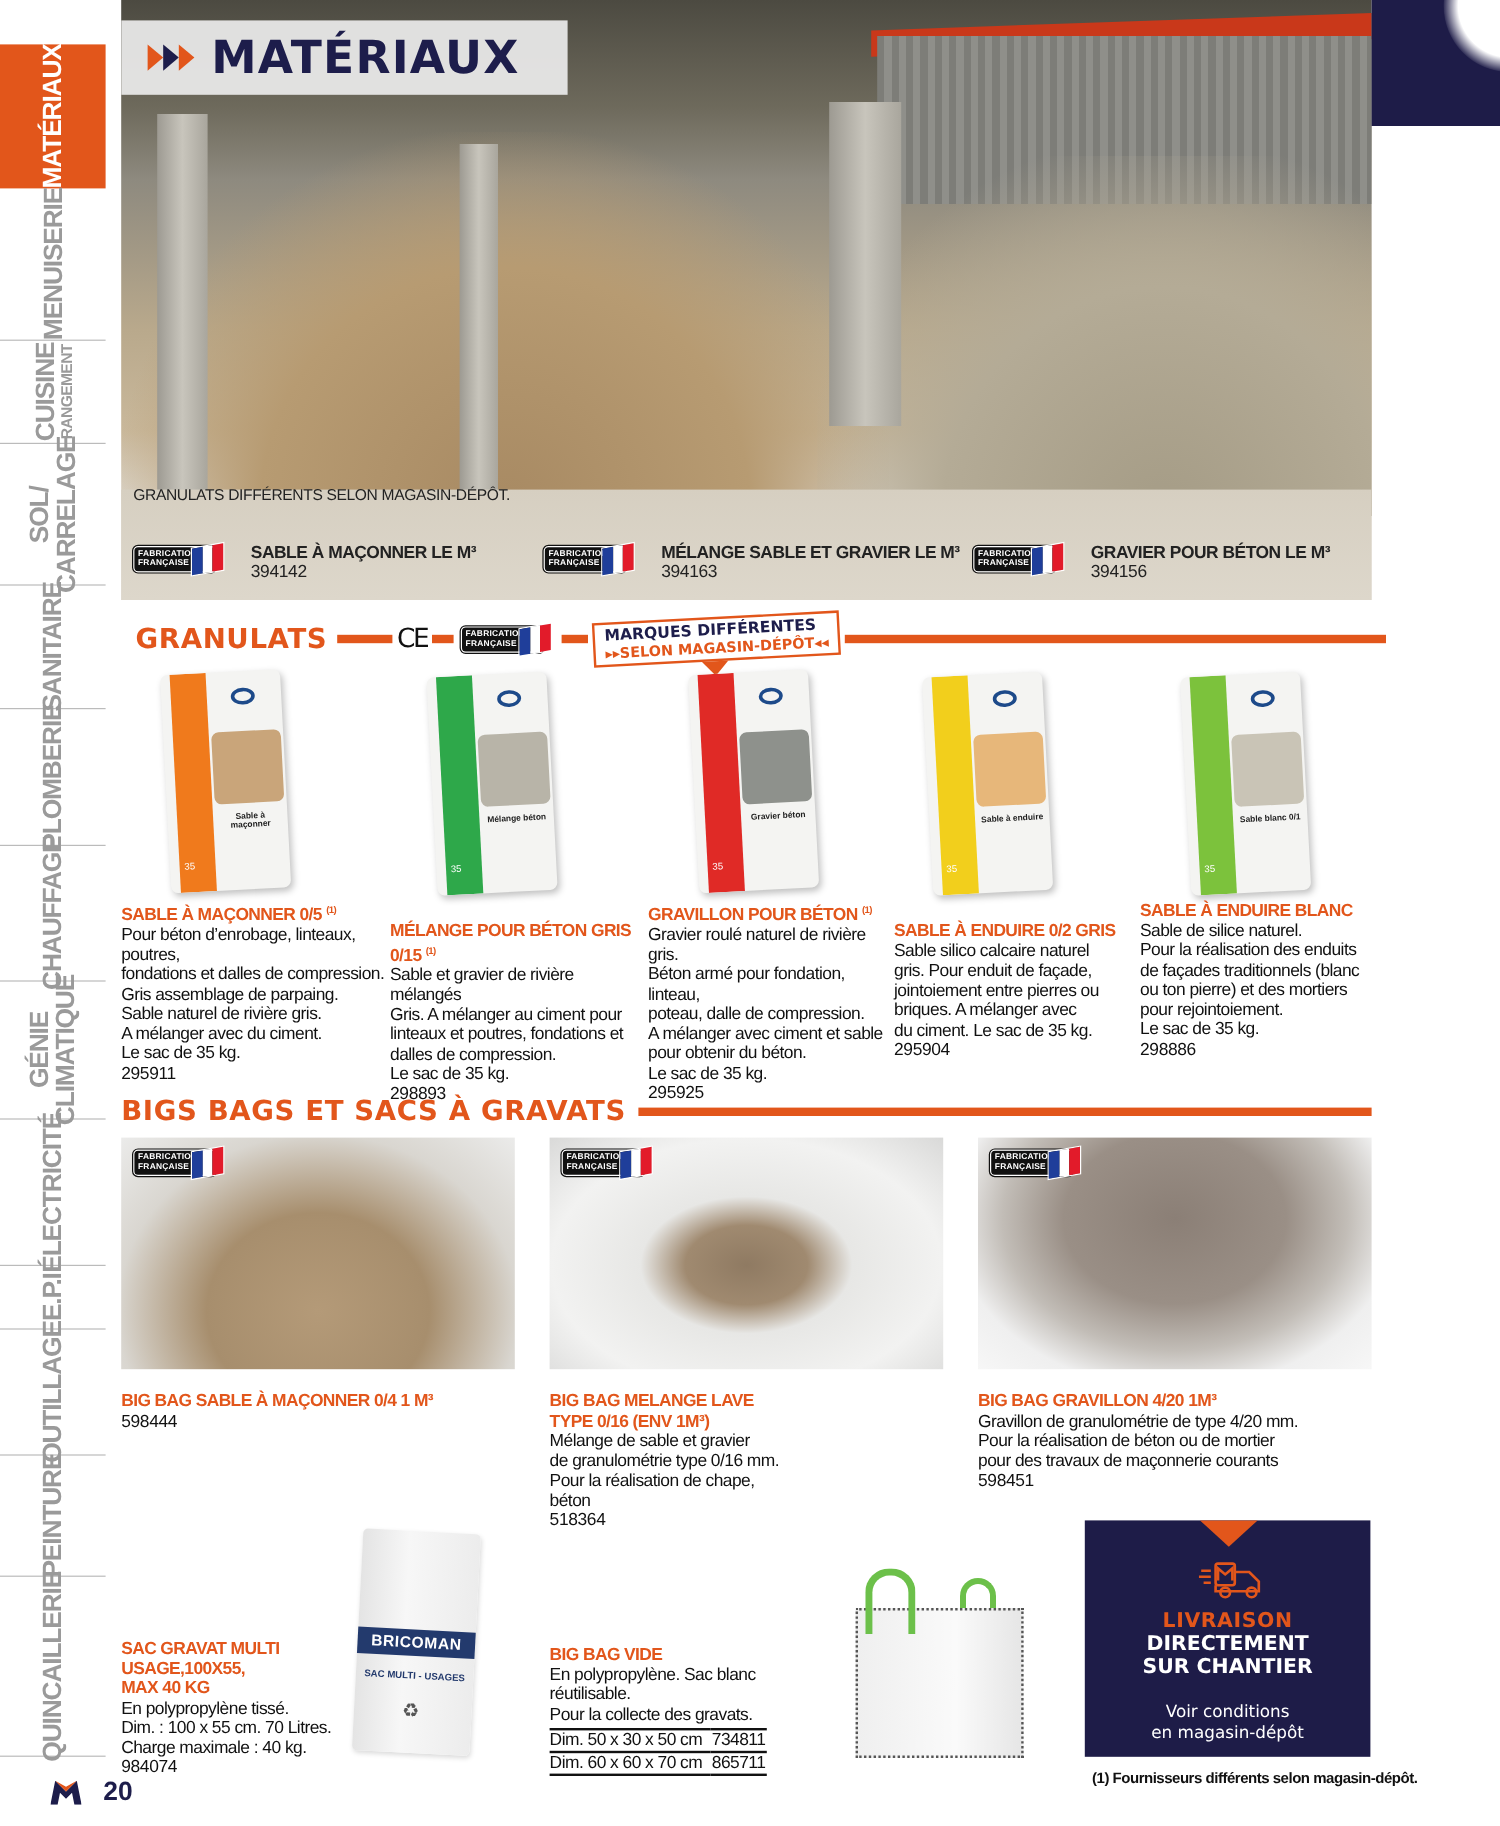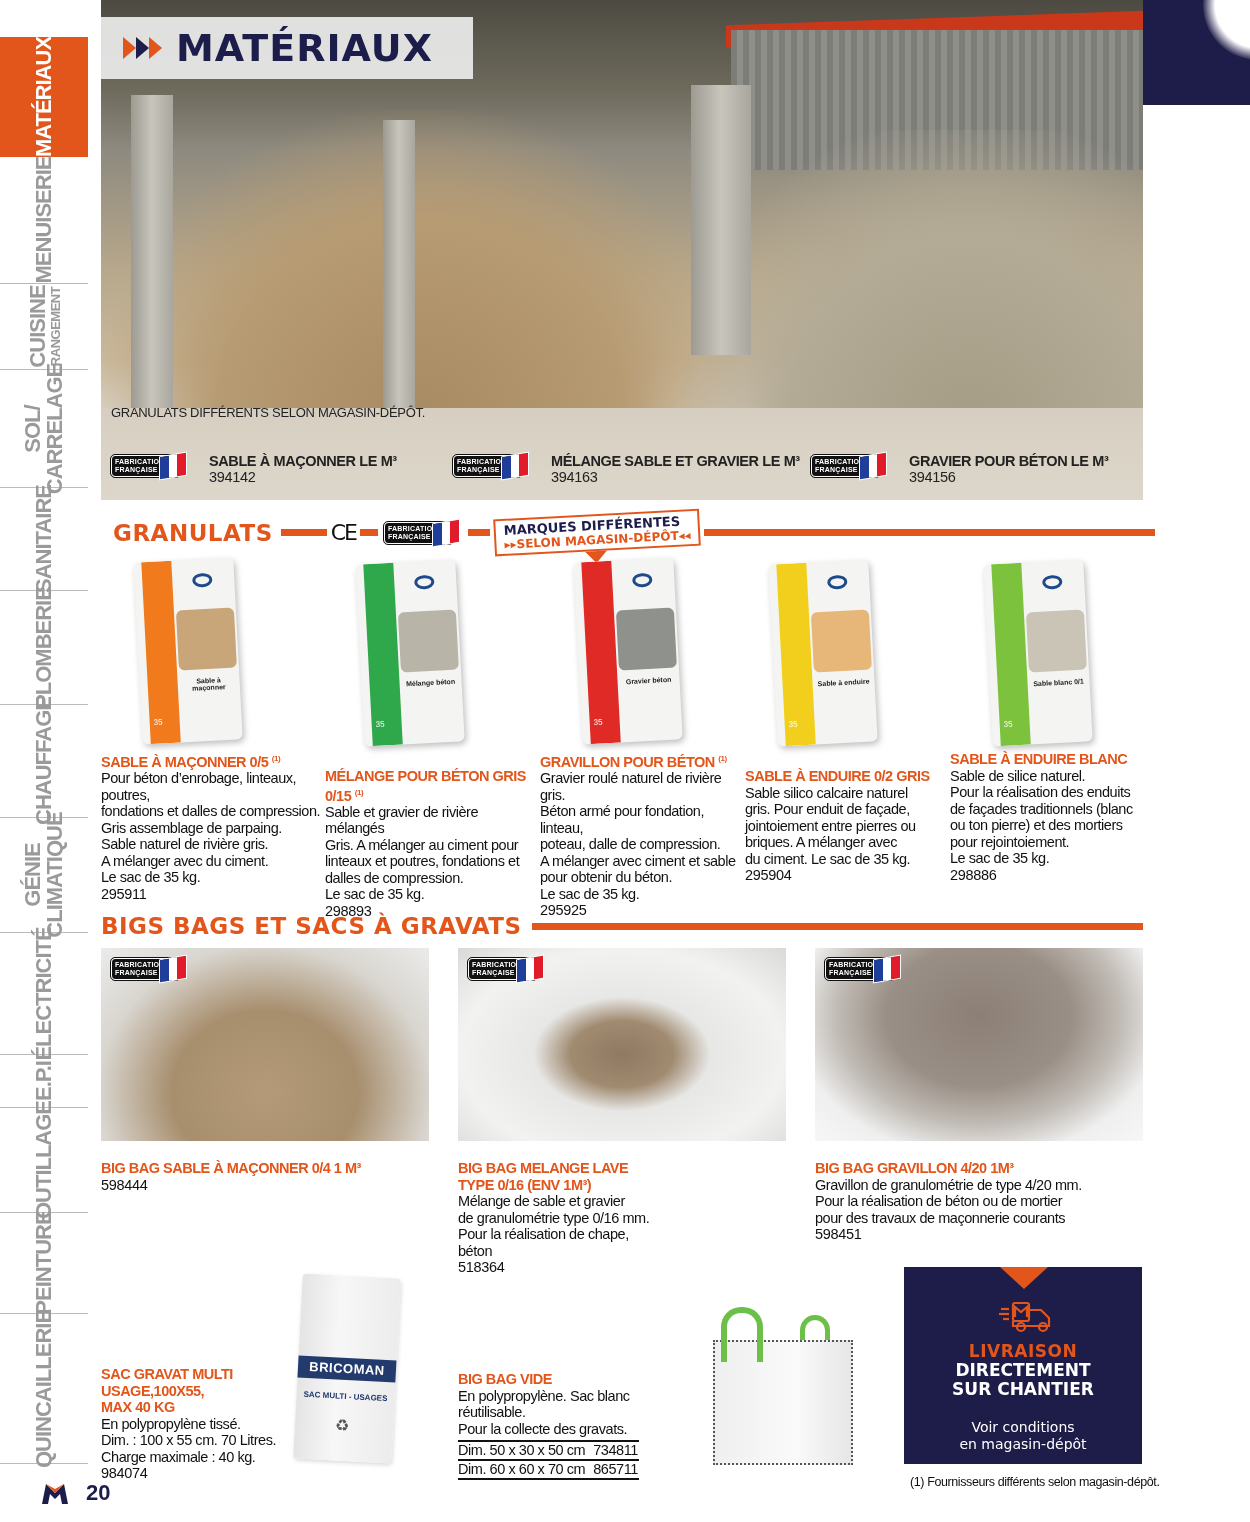--- a/index.html
+++ b/index.html
@@ -79,21 +79,21 @@
 .bbv .body{position:absolute;left:8px;top:35px;width:140px;height:125px;background:linear-gradient(90deg,#efefef,#fafafa 60%,#e6e6e6);border:2px dotted #555}
 .bbv .h1{position:absolute;left:16px;top:2px;width:42px;height:55px;border:6px solid #6cc04a;border-bottom:none;border-radius:20px 20px 0 0}
 .bbv .h2{position:absolute;left:95px;top:10px;width:30px;height:30px;border:5px solid #6cc04a;border-bottom:none;border-radius:15px 15px 0 0}
 
 .promo{position:absolute;left:904px;top:1267px;width:238px;height:197px;background:#1e1c48;text-align:center}
 .promo .notch{position:absolute;left:96px;top:0;width:0;height:0;border-left:24px solid transparent;border-right:24px solid transparent;border-top:22px solid #e2561b}
 .promo .truck{position:absolute;left:95px;top:33px;width:56px;height:34px}
 .promo .t1{position:absolute;left:0;width:100%;top:74px;font-family:"DejaVu Sans",sans-serif;font-weight:900;color:#e2561b;font-size:17px;letter-spacing:0.5px}
 .promo .t2{position:absolute;left:0;width:100%;top:94px;font-family:"DejaVu Sans",sans-serif;font-weight:900;color:#fff;font-size:17px;line-height:19px}
 .promo .t3{position:absolute;left:0;width:100%;top:152px;font-family:"DejaVu Sans",sans-serif;color:#fff;font-size:14px;line-height:17px}
-.footnote{position:absolute;left:910px;top:1475px;font-size:12.5px;font-weight:400;color:#111;letter-spacing:-0.4px}
+.footnote{position:absolute;left:910px;top:1475px;font-size:12.5px;font-weight:700;color:#111;letter-spacing:-0.4px}
 </style>
 </head>
 <body>
 
 <nav class="sidebar">
   <div class="side-item active" style="top:37px;height:120px">
       <div class="lbl">MATÉRIAUX</div>
     </div>
   <div class="side-item" style="top:157px;height:127px">
       <div class="lbl">MENUISERIE</div>

